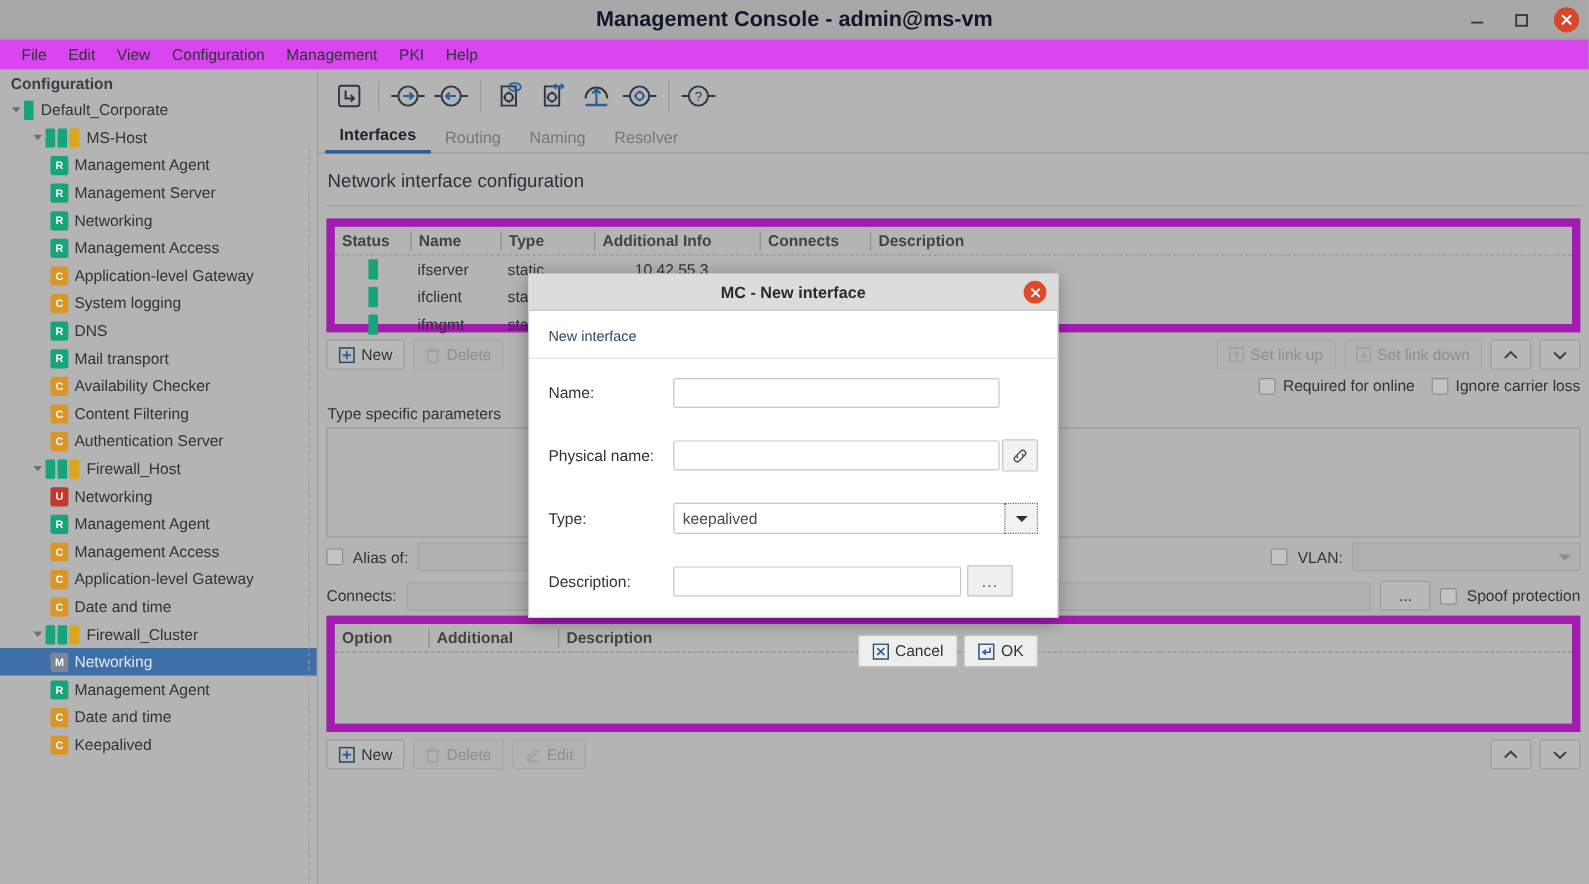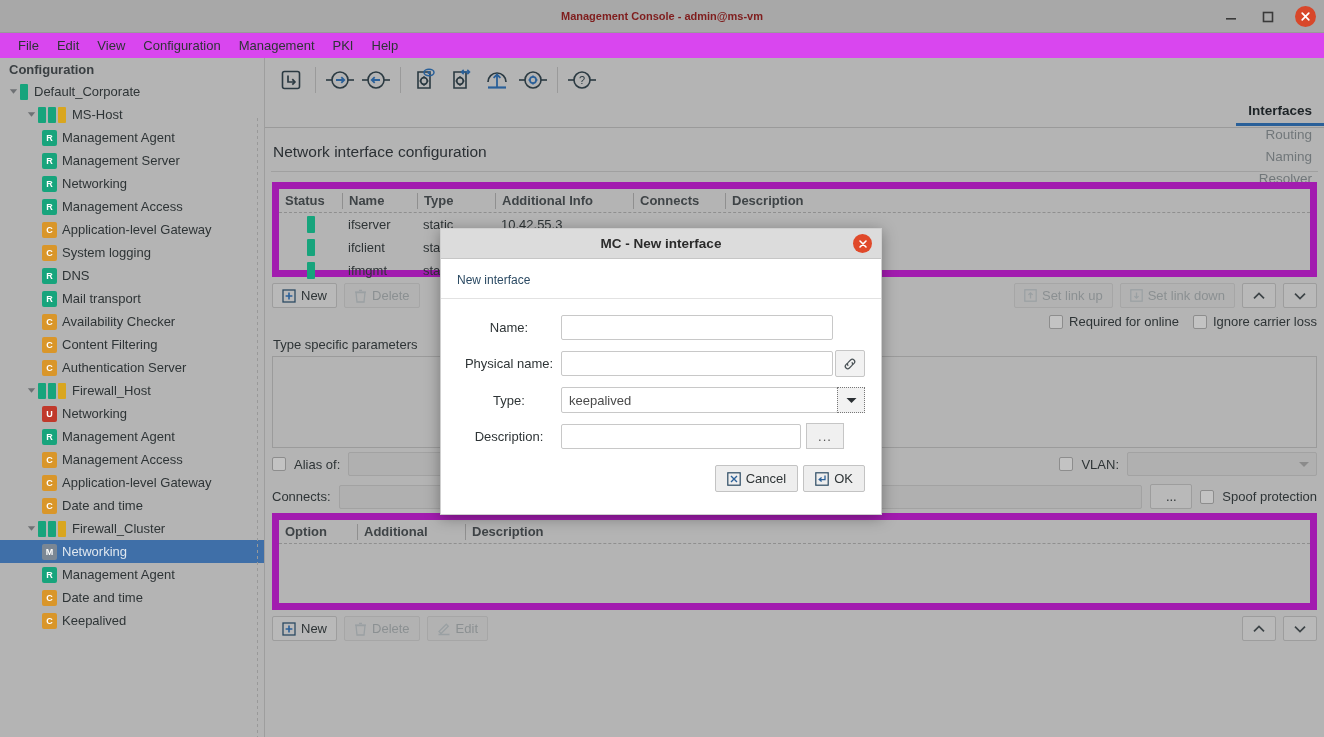--- a/index.html
+++ b/index.html
@@ -14,21 +14,21 @@
     position:relative;
     -webkit-font-smoothing:antialiased;
   }
 
   
   #titlebar{
     height:33px; background:#a8a8a8;
     display:flex; align-items:center; justify-content:center;
     position:relative; border-bottom:1px solid #9a9a9a;
   }
-  #titlebar .title{ font-weight:bold; font-size:11px; color:#7f1d1d; }
+  #titlebar .title{ font-weight:bold; font-size:18px; color:#0f172a; }
   .winbtns{ position:absolute; right:8px; top:0; height:33px; display:flex; align-items:center; gap:17px;}
   .wbtn{ width:20px;height:20px; display:flex;align-items:center;justify-content:center; color:#3a3a3a;}
   .wbtn svg{ display:block; }
   .closebtn{ width:21px;height:21px;border-radius:50%;background:#d8472a; color:#fff;
              display:flex;align-items:center;justify-content:center; }
 
   
   #menubar{ height:25px; background:#d946ef; display:flex; align-items:center; padding-left:9px; gap:0;}
   #menubar .mi{ padding:2px 9px; font-size:13px; color:#2e3436; }
 
@@ -62,21 +62,21 @@
 
   
   #right{ flex:1; background:#b4b4b4; display:flex; flex-direction:column; position:relative; }
 
   #toolbar{ height:43px; display:flex; align-items:center; padding-left:8px; gap:0; }
   .tbtn{ width:36px;height:34px;display:flex;align-items:center;justify-content:center; }
   .tbtn svg{ display:block; }
   .tsep{ width:1px; height:26px; background:#9a9a9a; margin:0 6px; }
 
   #tabs{ height:27px; display:flex; align-items:flex-end; padding-left:6px;
-         border-bottom:1px solid #9a9a9a;flex-direction:column; }
+         border-bottom:1px solid #9a9a9a; }
   .tab{ padding:2px 12px 5px 12px; font-size:13.5px; color:#71777a; }
   .tab.active{ color:#1d2326; font-weight:bold; border-bottom:3px solid #2a6099; margin-bottom:-1px; }
 
   .pagetitle{ font-size:15.5px; color:#2b3034; padding:15px 0 10px 8px; }
   .hr{ height:1px; background:#a0a0a0; margin:0 6px 10px 6px; }
 
   
   .tablebox{ margin:0 7px; border:7px solid #a21caf; background:#b4b4b4; }
   .thead{ display:flex; height:24px; align-items:center; font-weight:bold; font-size:13px;
           color:#3f4447; border-bottom:1px dashed #8f8f8f; }
@@ -111,21 +111,21 @@
            background:#ffffff; box-shadow:0 3px 14px rgba(0,0,0,.35);
            border:1px solid #cfcfcf; pointer-events:auto; }
   #dlg-title{ height:30px; background:#dcdcdc; border-bottom:1px solid #c6c6c6;
               display:flex; align-items:center; justify-content:center; position:relative;}
   #dlg-title .t{ font-weight:bold; font-size:13.5px; color:#2b2b2b; }
   #dlg-close{ position:absolute; right:9px; top:5px; width:19px;height:19px;border-radius:50%;
               background:#e0492a; color:#fff; display:flex;align-items:center;justify-content:center;}
   #dlg-body{ padding:14px 16px 0 16px; }
   #dlg-h{ font-size:12px; color:#2b4a63; padding-bottom:11px; }
   #dlg-hr{ height:1px; background:#e2e2e2; margin:0 -16px 16px -16px;}
-  .frow{ display:flex; align-items:center; margin-bottom:10px;text-align:center; }
+  .frow{ display:flex; align-items:center; margin-bottom:26px; }
   .flabel{ width:104px; font-size:13px; color:#2e3436; }
   .ftext{ height:25px; border:1px solid #c8c8c8; background:#fff; border-radius:2px; flex:1;}
   .fbtn{ height:27px; width:30px; border:1px solid #c6c6c6; background:#f2f2f2; border-radius:2px;
          display:flex; align-items:center; justify-content:center; margin-left:2px; }
   .fcombo{ height:26px; border:1px solid #c8c8c8; background:#fff; border-radius:2px; flex:1;
            display:flex; align-items:center; padding-left:7px; font-size:13px; color:#4a4a4a;}
   .fcombo-arrow{ height:26px; width:28px; border:1px dotted #777; background:#f2f2f2;
                  display:flex; align-items:center; justify-content:center; margin-left:-1px;}
   .dotsbtn{ height:26px; width:38px; border:1px solid #c6c6c6; background:#f0f0f0;
             display:flex; align-items:center; justify-content:center; margin-left:5px;
@@ -419,21 +419,21 @@
         <div class="th" style="width:92px;">Connects</div>
         <div class="th" style="flex:1;">Description</div>
       </div>
       <div id="iface-rows">
           <div class="trow">
             <div class="td" style="width:63px;justify-content:center;">
               <span class="statusdot"></span>
             </div>
             <div class="td" style="width:75px;">ifserver</div>
             <div class="td" style="width:78px;">static</div>
-            <div class="td" style="width:138px;">10.42.55.3</div>
+            <div class="td" style="width:138px;margin-left:28px;">10.42.55.3</div>
             <div class="td" style="width:92px;"></div>
             <div class="td" style="flex:1;"></div>
           </div>
           <div class="trow">
             <div class="td" style="width:63px;justify-content:center;">
               <span class="statusdot"></span>
             </div>
             <div class="td" style="width:75px;">ifclient</div>
             <div class="td" style="width:78px;">static</div>
             <div class="td" style="width:138px;"></div>

